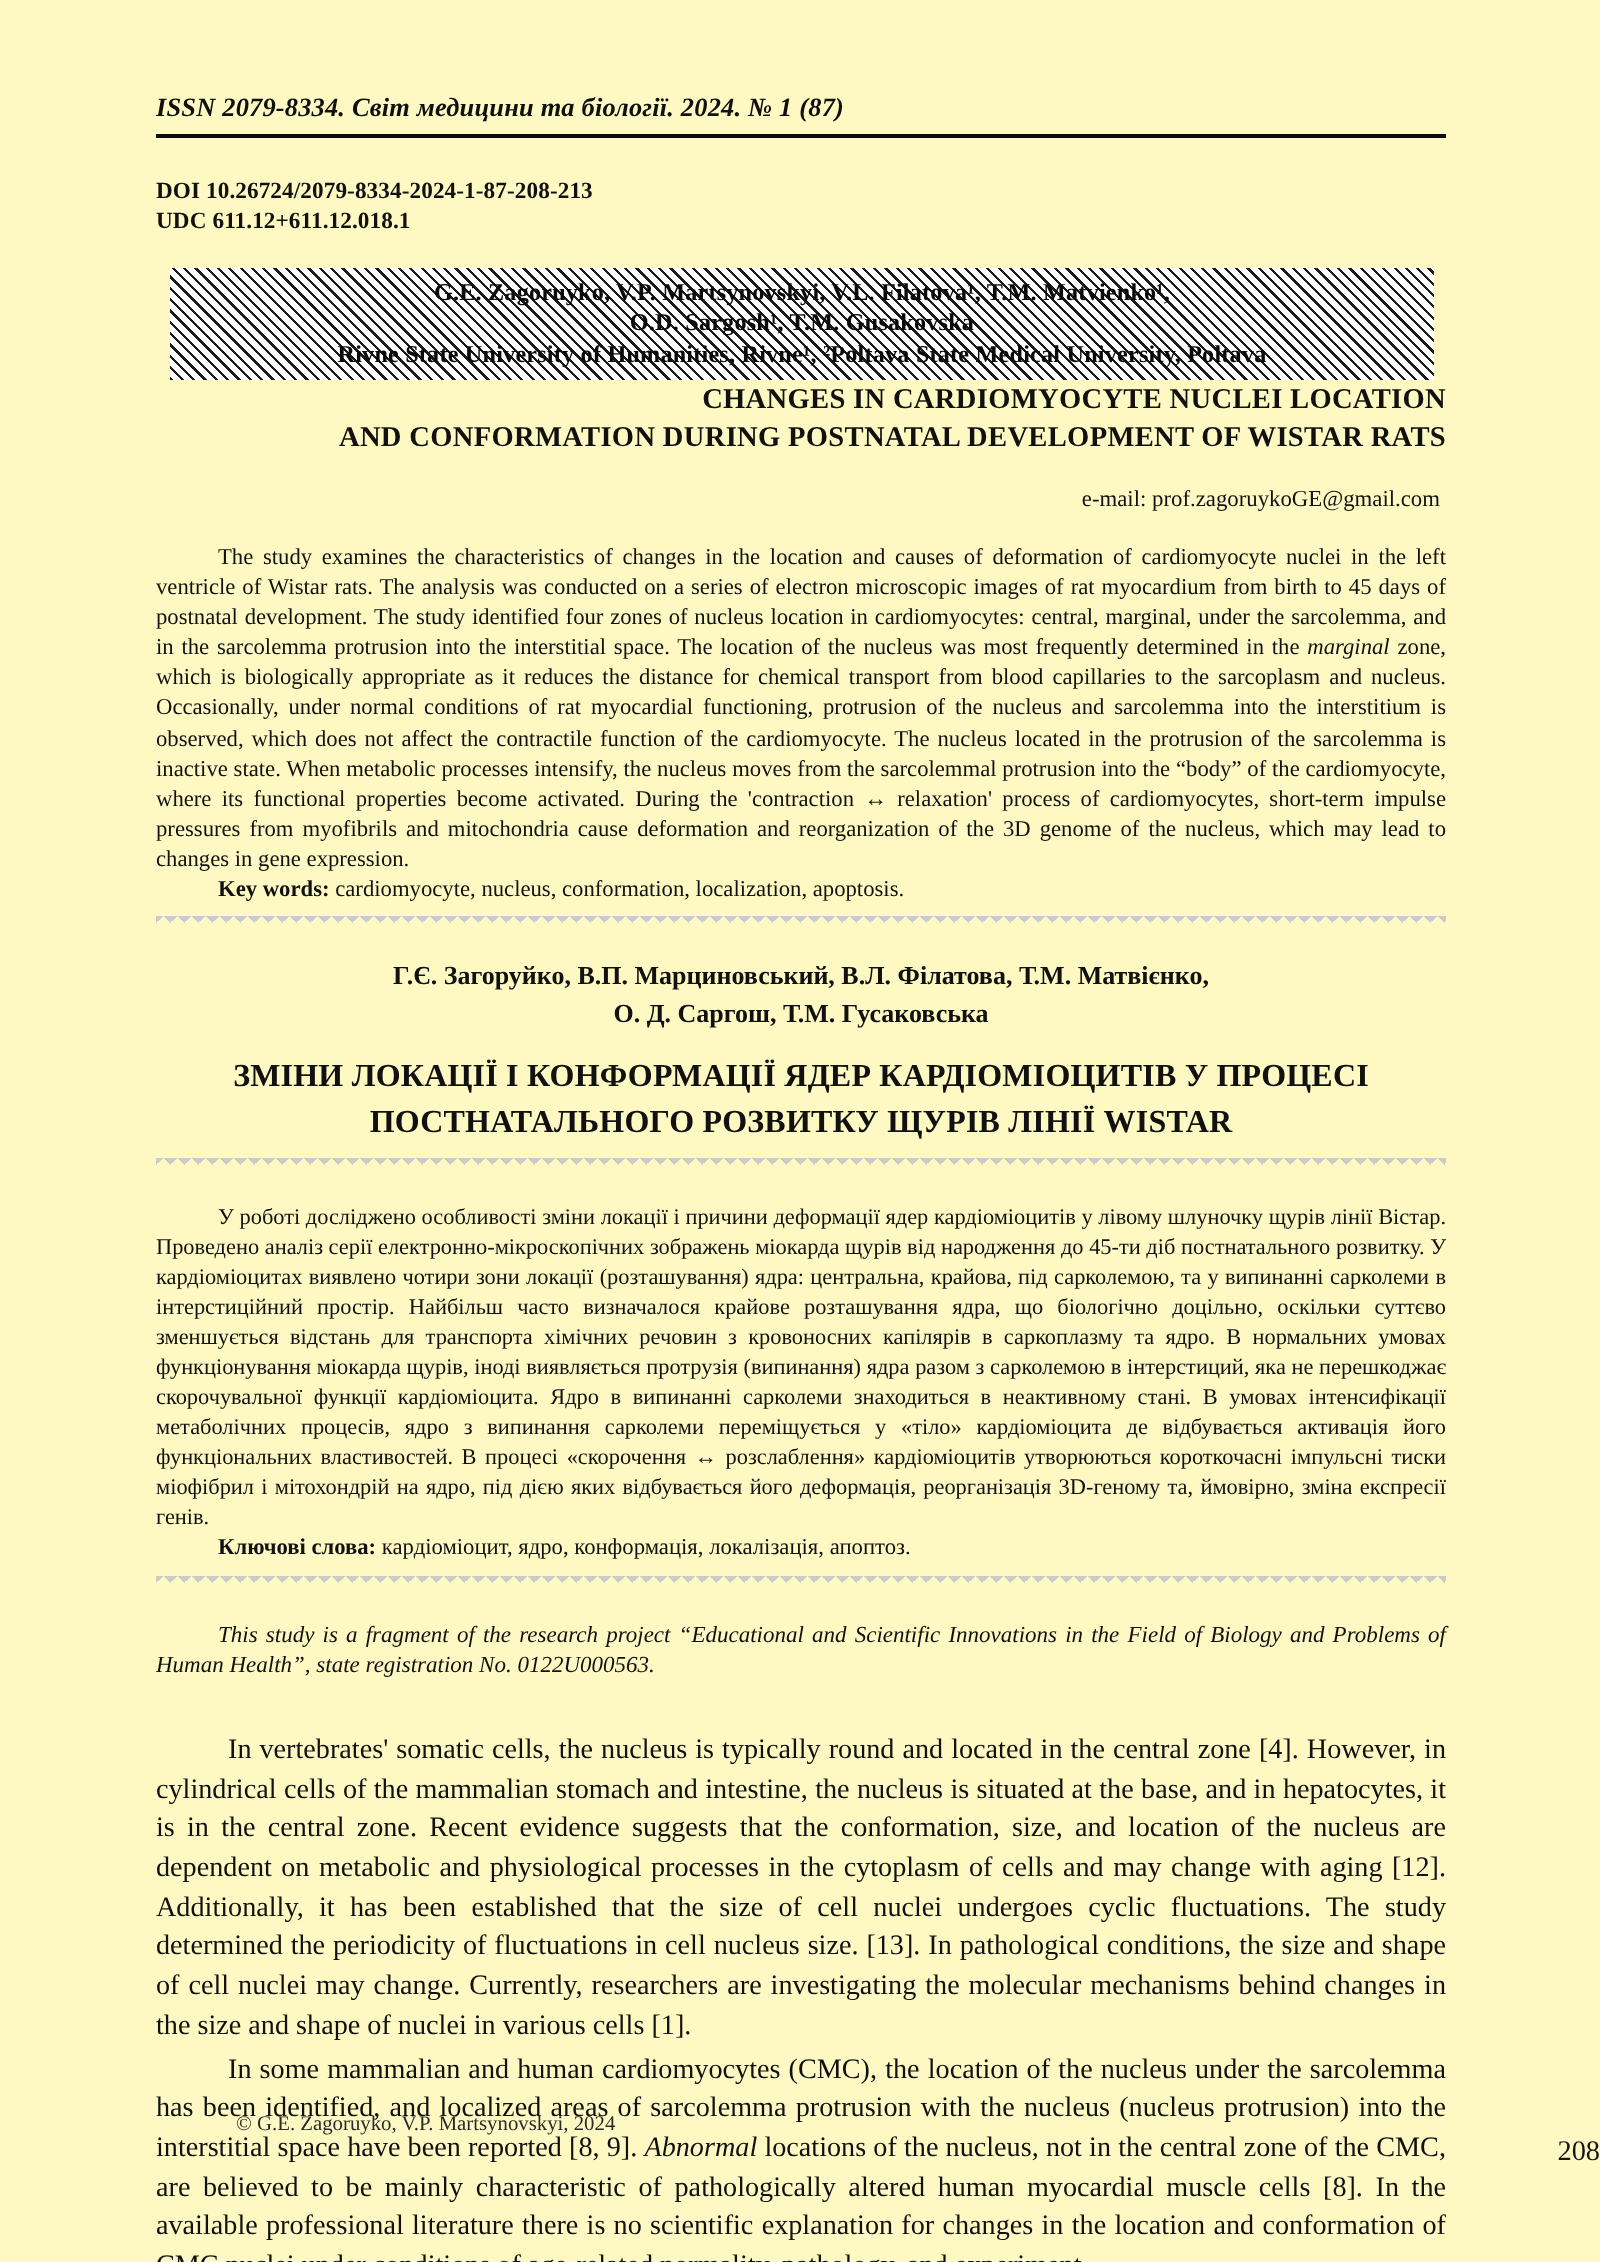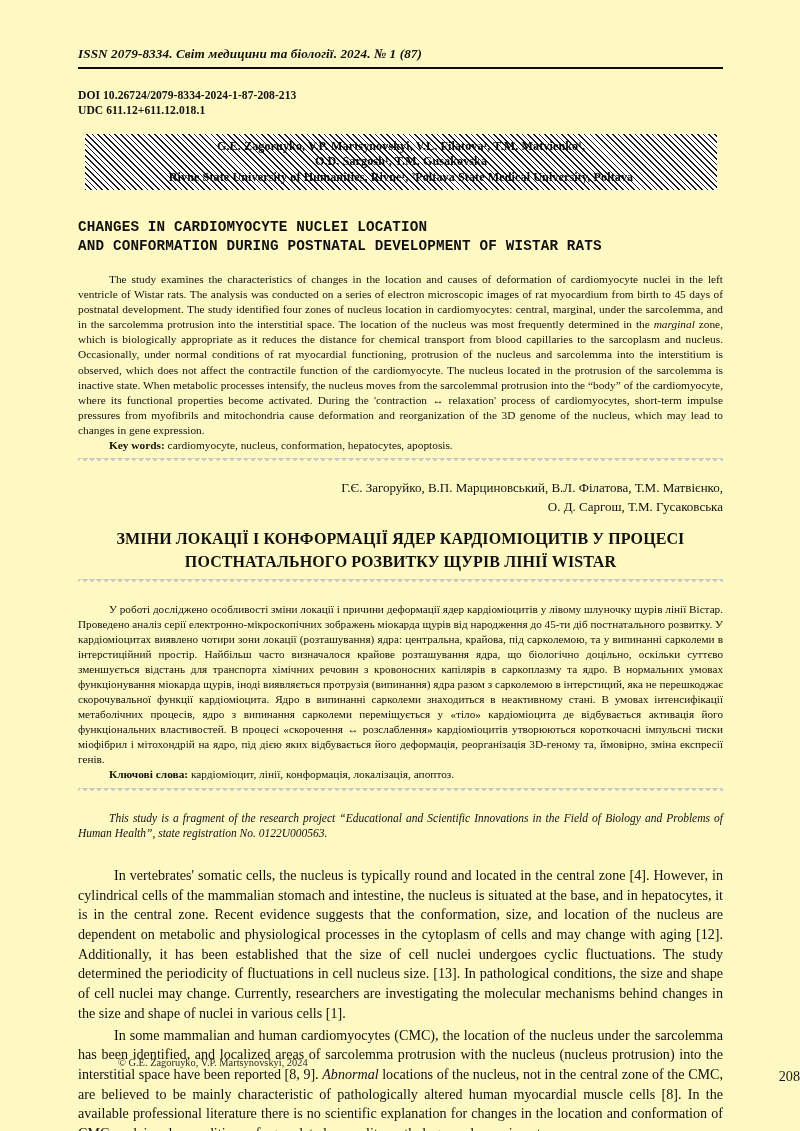--- a/index.html
+++ b/index.html
@@ -67,27 +67,26 @@
     font-weight: bold;
     font-size: 12.1px;
     line-height: 1.30;
     color: #0a0a0a;
     letter-spacing: 0.1px;
     white-space: nowrap;
   }
 
   
   .maintitle {
-    margin-top: 28px;
-    text-align: left;
+    margin-top: 1px;
+    text-align: right;
     font-weight: bold;
     font-size: 14.3px;
     line-height: 1.33;
     letter-spacing: 0.15px;
-    font-family: Liberation Mono, monospace;
   }
   .email {
     margin-top: 15px;
     text-align: right;
     font-size: 11.4px;
     padding-right: 3px;
   }
 
   
   .abstract {
@@ -119,22 +118,22 @@
       linear-gradient(225deg, #c9c9c9 25%, transparent 25%);
     background-size: 7px 7px;
     background-position: 0 0, 0 0;
     background-repeat: repeat-x;
     opacity: 0.95;
   }
 
   
   .uk-authors {
     margin-top: 14px;
-    text-align: right;
-    font-weight: normal;
+    text-align: center;
+    font-weight: bold;
     font-size: 13px;
     line-height: 1.42;
   }
   .uk-title {
     margin-top: 12px;
     text-align: center;
     font-weight: bold;
     font-size: 16px;
     line-height: 1.42;
     letter-spacing: 0.1px;
@@ -197,42 +196,43 @@
       <div class="aline">G.E. Zagoruyko, V.P. Martsynovskyi, V.L. Filatova¹, T.M. Matvienko¹,</div>
       <div class="aline">O.D. Sargosh¹, T.M. Gusakovska</div>
       <div class="aline">Rivne State University of Humanities, Rivne¹, ²Poltava State Medical University, Poltava</div>
     </div>
 
     <div class="maintitle">
       <div>CHANGES IN CARDIOMYOCYTE NUCLEI LOCATION</div>
       <div>AND CONFORMATION DURING POSTNATAL DEVELOPMENT OF WISTAR RATS</div>
     </div>
 
+    <div class="email">e-mail: prof.zagoruykoGE@gmail.com</div>
 
     <div class="abstract"><span>The study examines the characteristics of changes in the location and causes of deformation of cardiomyocyte nuclei in the left ventricle of Wistar rats. The analysis was conducted on a series of electron microscopic images of rat myocardium from birth to 45 days of postnatal development. The study identified four zones of nucleus location in cardiomyocytes: central, marginal, under the sarcolemma, and in the sarcolemma protrusion into the interstitial space. The location of the nucleus was most frequently determined in the </span><em class="it">marginal</em><span> zone, which is biologically appropriate as it reduces the distance for chemical transport from blood capillaries to the sarcoplasm and nucleus. Occasionally, under normal conditions of rat myocardial functioning, protrusion of the nucleus and sarcolemma into the interstitium is observed, which does not affect the contractile function of the cardiomyocyte. The nucleus located in the protrusion of the sarcolemma is inactive state. When metabolic processes intensify, the nucleus moves from the sarcolemmal protrusion into the “body” of the cardiomyocyte, where its functional properties become activated. During the 'contraction ↔ relaxation' process of cardiomyocytes, short-term impulse pressures from myofibrils and mitochondria cause deformation and reorganization of the 3D genome of the nucleus, which may lead to changes in gene expression.</span></div>
 
-    <div class="kw"><b>Key words:</b><span> cardiomyocyte, nucleus, conformation, hepatocytes, apoptosis.</span></div>
+    <div class="kw"><b>Key words:</b><span> cardiomyocyte, nucleus, conformation, localization, apoptosis.</span></div>
 
     <div class="zig"></div>
 
     <div class="uk-authors">
       <div>Г.Є. Загоруйко, В.П. Марциновський, В.Л. Філатова, Т.М. Матвієнко,</div>
       <div>О. Д. Саргош, Т.М. Гусаковська</div>
     </div>
 
     <div class="uk-title">
       <div>ЗМІНИ ЛОКАЦІЇ І КОНФОРМАЦІЇ ЯДЕР КАРДІОМІОЦИТІВ У ПРОЦЕСІ</div>
       <div>ПОСТНАТАЛЬНОГО РОЗВИТКУ ЩУРІВ ЛІНІЇ WISTAR</div>
     </div>
 
     <div class="zig"></div>
 
     <div class="abstract uk">У роботі досліджено особливості зміни локації і причини деформації ядер кардіоміоцитів у лівому шлуночку щурів лінії Вістар. Проведено аналіз серії електронно-мікроскопічних зображень міокарда щурів від народження до 45-ти діб постнатального розвитку. У кардіоміоцитах виявлено чотири зони локації (розташування) ядра: центральна, крайова, під сарколемою, та у випинанні сарколеми в інтерстиційний простір. Найбільш часто визначалося крайове розташування ядра, що біологічно доцільно, оскільки суттєво зменшується відстань для транспорта хімічних речовин з кровоносних капілярів в саркоплазму та ядро. В нормальних умовах функціонування міокарда щурів, іноді виявляється протрузія (випинання) ядра разом з сарколемою в інтерстиций, яка не перешкоджає скорочувальної функції кардіоміоцита. Ядро в випинанні сарколеми знаходиться в неактивному стані. В умовах інтенсифікації метаболічних процесів, ядро з випинання сарколеми переміщується у «тіло» кардіоміоцита де відбувається активація його функціональних властивостей. В процесі «скорочення ↔ розслаблення» кардіоміоцитів утворюються короткочасні імпульсні тиски міофібрил і мітохондрій на ядро, під дією яких відбувається його деформація, реорганізація 3D-геному та, ймовірно, зміна експресії генів.</div>
 
-    <div class="kw"><b>Ключові слова:</b><span> кардіоміоцит, лінії, конформація, локалізація, апоптоз.</span></div>
+    <div class="kw"><b>Ключові слова:</b><span> кардіоміоцит, ядро, конформація, локалізація, апоптоз.</span></div>
 
     <div class="zig"></div>
 
     <div class="projnote">This study is a fragment of the research project “Educational and Scientific Innovations in the Field of Biology and Problems of Human Health”, state registration No. 0122U000563.</div>
 
     <div class="body-p">In vertebrates' somatic cells, the nucleus is typically round and located in the central zone [4]. However, in cylindrical cells of the mammalian stomach and intestine, the nucleus is situated at the base, and in hepatocytes, it is in the central zone. Recent evidence suggests that the conformation, size, and location of the nucleus are dependent on metabolic and physiological processes in the cytoplasm of cells and may change with aging [12]. Additionally, it has been established that the size of cell nuclei undergoes cyclic fluctuations. The study determined the periodicity of fluctuations in cell nucleus size. [13]. In pathological conditions, the size and shape of cell nuclei may change. Currently, researchers are investigating the molecular mechanisms behind changes in the size and shape of nuclei in various cells [1].</div>
 
     <div class="body-p tight"><span>In some mammalian and human cardiomyocytes (CMC), the location of the nucleus under the sarcolemma has been identified, and localized areas of sarcolemma protrusion with the nucleus (nucleus protrusion) into the interstitial space have been reported [8, 9]. </span><em class="it">Abnormal</em><span> locations of the nucleus, not in the central zone of the CMC, are believed to be mainly characteristic of pathologically altered human myocardial muscle cells [8]. In the available professional literature there is no scientific explanation for changes in the location and conformation of CMC nuclei under conditions of age-related normality, pathology, and experiment.</span></div>
 
   </div>

